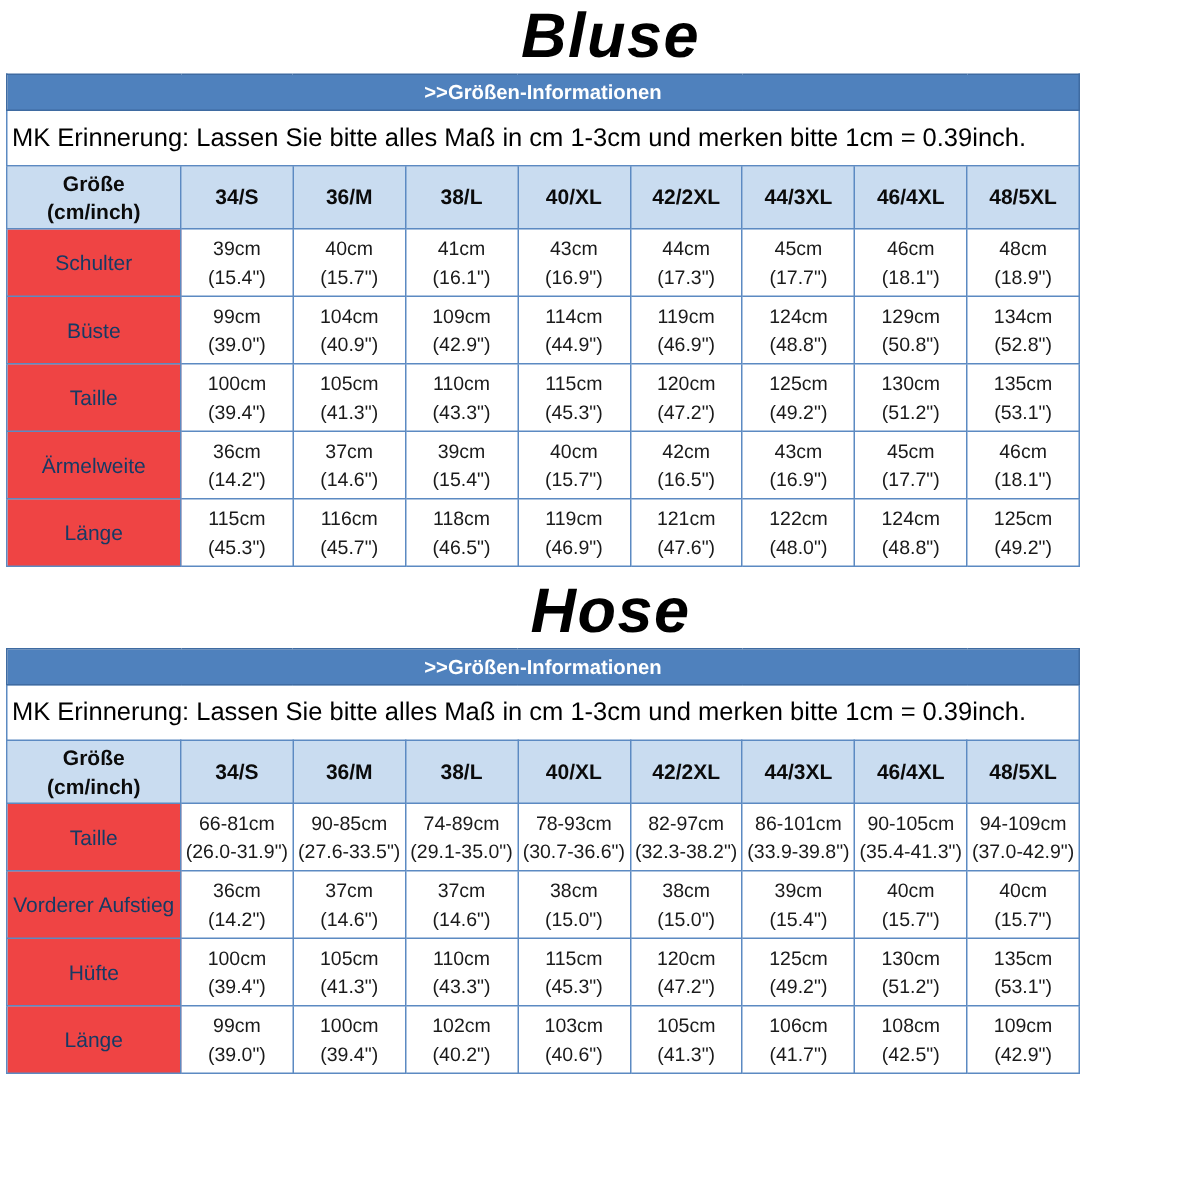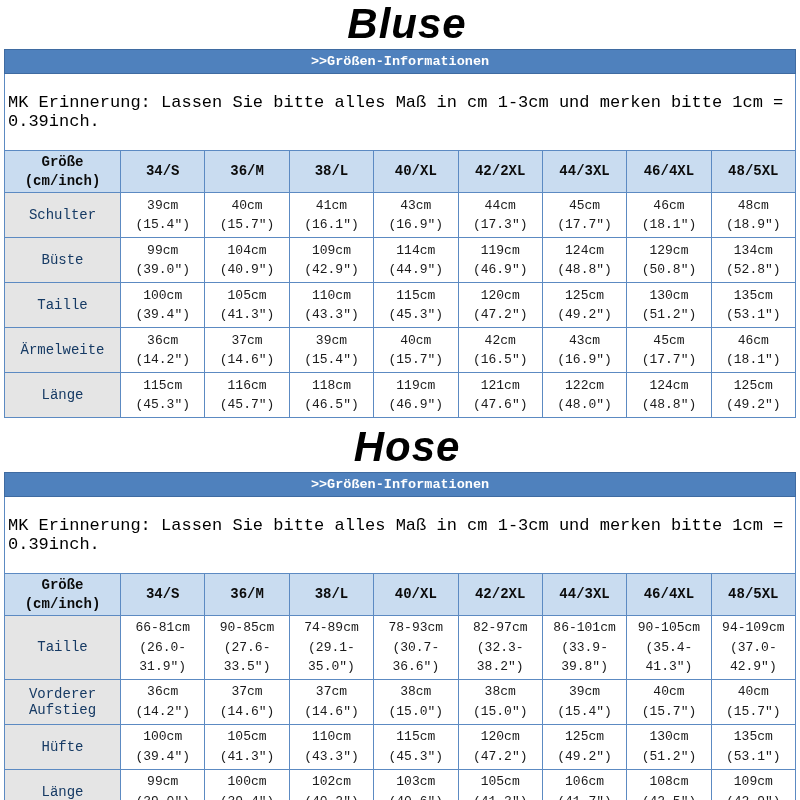--- a/index.html
+++ b/index.html
@@ -15,58 +15,57 @@
     font-style: italic;
     font-size: 42px;
     line-height: 46px;
     margin: 0 0 2px 14px;
     color: #000;
     letter-spacing: 1px;
     text-align: center;
   }
   .section-title.second { margin-top: 6px; }
   table.sizes {
-    width: 792px;
+    width: 716px;
     border-collapse: collapse;
     table-layout: fixed;
     border: 1px solid #3f6ba1;
-    font-family: Liberation Mono, monospace;
   }
   table.sizes td, table.sizes th {
     border: 1px solid #5c8ac2;
     text-align: center;
     vertical-align: middle;
     padding: 2px 1px;
   }
   tr.banner td {
     background: #4f81bd;
     color: #ffffff;
     font-weight: bold;
     font-size: 13.5px;
     padding: 4px 2px;
     border-color: #3f6ba1;
   }
   tr.note td {
     background: #ffffff;
     color: #000;
     font-size: 17px;
     text-align: left;
-    padding: 19px 3px;
+    padding: 8px 3px;
   }
   tr.head th {
     background: #c9dcf0;
     color: #0b0b0b;
     font-size: 14px;
     font-weight: bold;
     height: 42px;
     white-space: pre-line;
     line-height: 1.3;
   }
   td.lbl {
-    background: #e5e5e5;
+    background: #ef4444;
     color: #163a64;
     font-size: 14px;
     height: 45px;
   }
   td.val {
     background: #ffffff;
     color: #1a1a1a;
     font-size: 13px;
     line-height: 1.5;
     white-space: pre-line;

